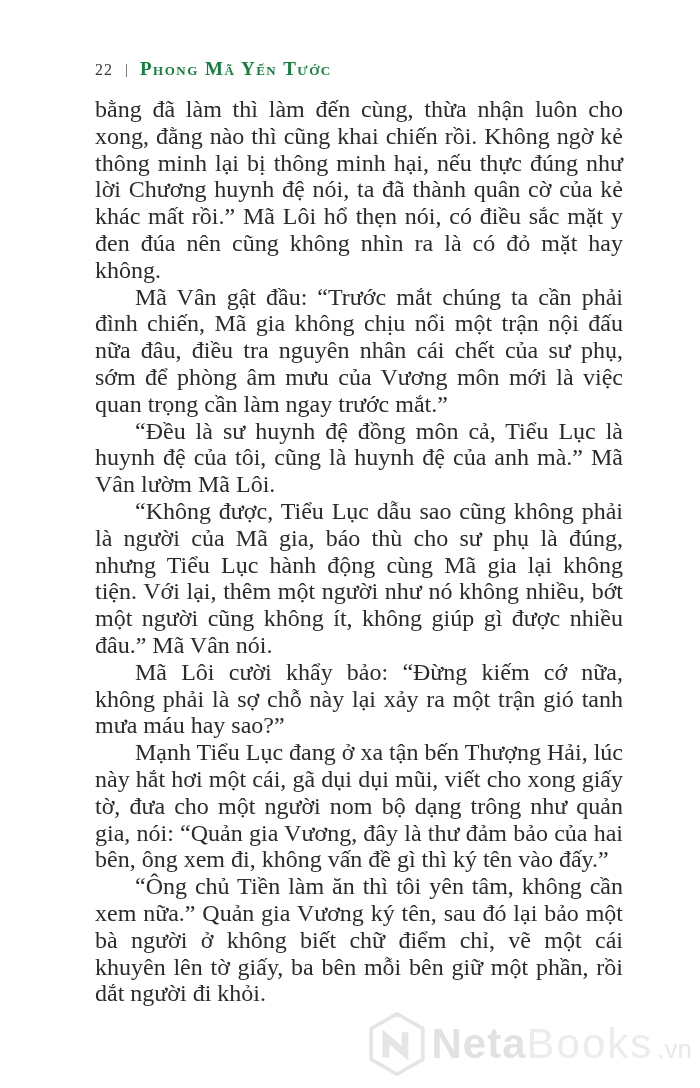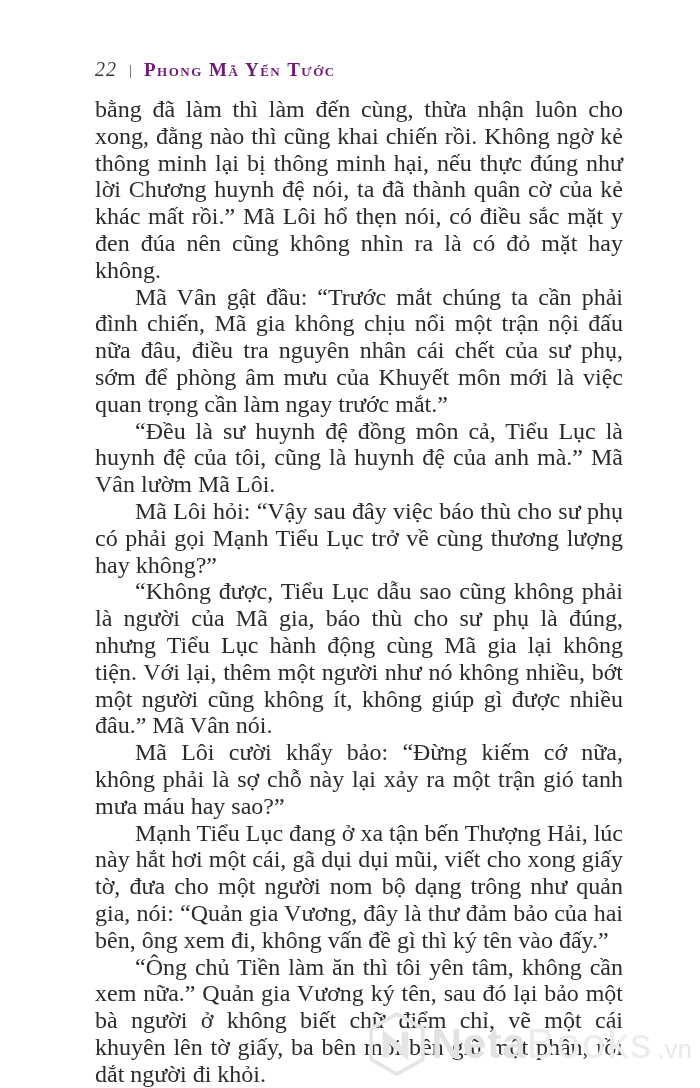--- a/index.html
+++ b/index.html
@@ -19,35 +19,34 @@
   .running-header {
     position: absolute;
     left: 95px;
     top: 58px;
     display: flex;
     align-items: baseline;
     gap: 12px;
     color: #3a3a3a;
   }
   .page-number {
-    font-size: 20px;
+    font-size: 16px;
     letter-spacing: 1px;
-    font-style: italic;
   }
   .header-divider {
     font-size: 15px;
     color: #555;
     transform: translateY(-1px);
   }
   .book-title {
     font-variant: small-caps;
     font-size: 19px;
     font-weight: 600;
     letter-spacing: 1.5px;
-    color: #701a75;
+    color: #15803d;
   }
   .body-text {
     position: absolute;
     left: 95px;
     top: 96px;
     width: 528px;
   }
   .body-text p {
     margin: 0;
     font-size: 24px;
@@ -104,23 +103,22 @@
 <div class="page">
 
   <div class="running-header">
     <span class="page-number">22</span>
     <span class="header-divider">|</span>
     <span class="book-title">Phong Mã Yến Tước</span>
   </div>
 
   <div class="body-text">
     <p>bằng đã làm thì làm đến cùng, thừa nhận luôn cho xong, đằng nào thì cũng khai chiến rồi. Không ngờ kẻ thông minh lại bị thông minh hại, nếu thực đúng như lời Chương huynh đệ nói, ta đã thành quân cờ của kẻ khác mất rồi.” Mã Lôi hổ thẹn nói, có điều sắc mặt y đen đúa nên cũng không nhìn ra là có đỏ mặt hay không.</p>
-    <p class="indent">Mã Vân gật đầu: “Trước mắt chúng ta cần phải đình chiến, Mã gia không chịu nổi một trận nội đấu nữa đâu, điều tra nguyên nhân cái chết của sư phụ, sớm để phòng âm mưu của Khuyết môn mới là việc quan trọng cần làm ngay trước mắt.”</p>
+    <p class="indent">Mã Vân gật đầu: “Trước mắt chúng ta cần phải đình chiến, Mã gia không chịu nổi một trận nội đấu nữa đâu, điều tra nguyên nhân cái chết của sư phụ, sớm để phòng âm mưu của Vương môn mới là việc quan trọng cần làm ngay trước mắt.”</p>
     <p class="indent">“Đều là sư huynh đệ đồng môn cả, Tiểu Lục là huynh đệ của tôi, cũng là huynh đệ của anh mà.” Mã Vân lườm Mã Lôi.</p>
-    <p class="indent">Mã Lôi hỏi: “Vậy sau đây việc báo thù cho sư phụ có phải gọi Mạnh Tiểu Lục trở về cùng thương lượng hay không?”</p>
     <p class="indent">“Không được, Tiểu Lục dẫu sao cũng không phải là người của Mã gia, báo thù cho sư phụ là đúng, nhưng Tiểu Lục hành động cùng Mã gia lại không tiện. Với lại, thêm một người như nó không nhiều, bớt một người cũng không ít, không giúp gì được nhiều đâu.” Mã Vân nói.</p>
     <p class="indent">Mã Lôi cười khẩy bảo: “Đừng kiếm cớ nữa, không phải là sợ chỗ này lại xảy ra một trận gió tanh mưa máu hay sao?”</p>
     <p class="indent">Mạnh Tiểu Lục đang ở xa tận bến Thượng Hải, lúc này hắt hơi một cái, gã dụi dụi mũi, viết cho xong giấy tờ, đưa cho một người nom bộ dạng trông như quản gia, nói: “Quản gia Vương, đây là thư đảm bảo của hai bên, ông xem đi, không vấn đề gì thì ký tên vào đấy.”</p>
     <p class="indent">“Ông chủ Tiền làm ăn thì tôi yên tâm, không cần xem nữa.” Quản gia Vương ký tên, sau đó lại bảo một bà người ở không biết chữ điểm chỉ, vẽ một cái khuyên lên tờ giấy, ba bên mỗi bên giữ một phần, rồi dắt người đi khỏi.</p>
   </div>
 
   <div class="watermark">
     <svg class="wm-logo" viewBox="0 0 100 104" fill="none" xmlns="http://www.w3.org/2000/svg">
       <polygon points="50,3 92,27 92,77 50,101 8,77 8,27" stroke="#e5e5e5" stroke-width="6" stroke-linejoin="round" fill="none"></polygon>
       <path d="M32 74 L32 40 L63 67 L63 33" stroke="#e5e5e5" stroke-width="11" stroke-linejoin="miter" fill="none"></path>

